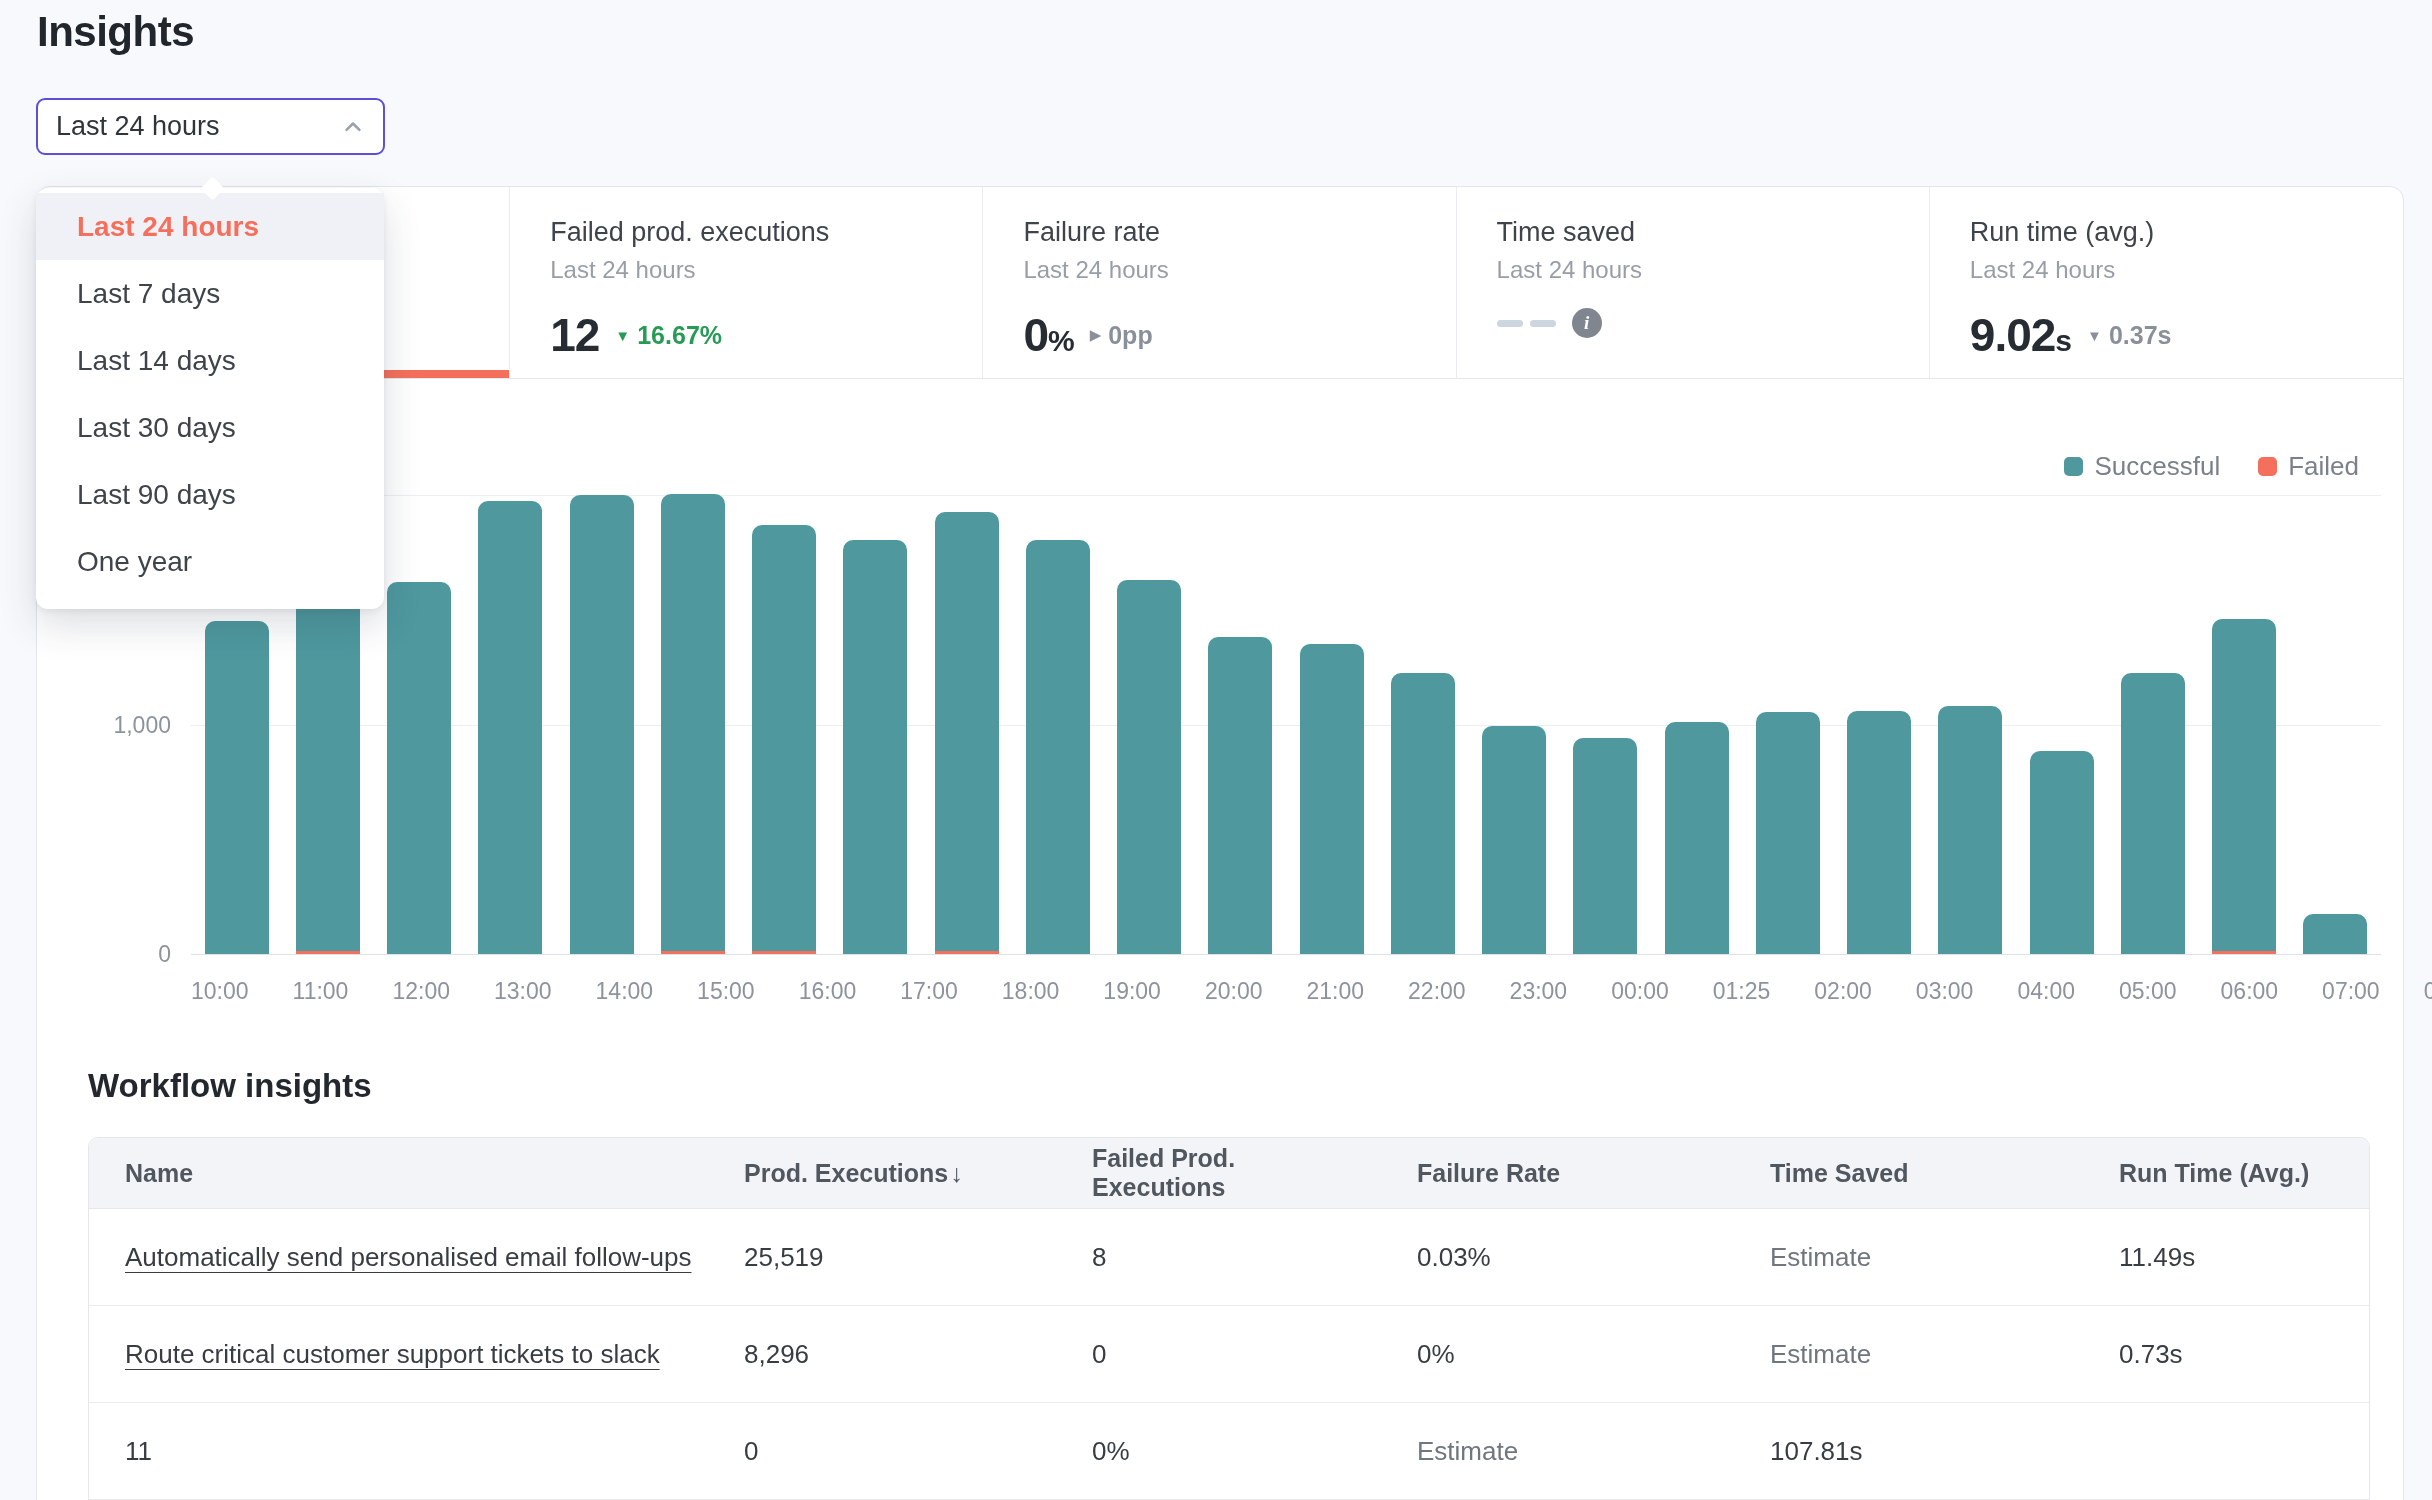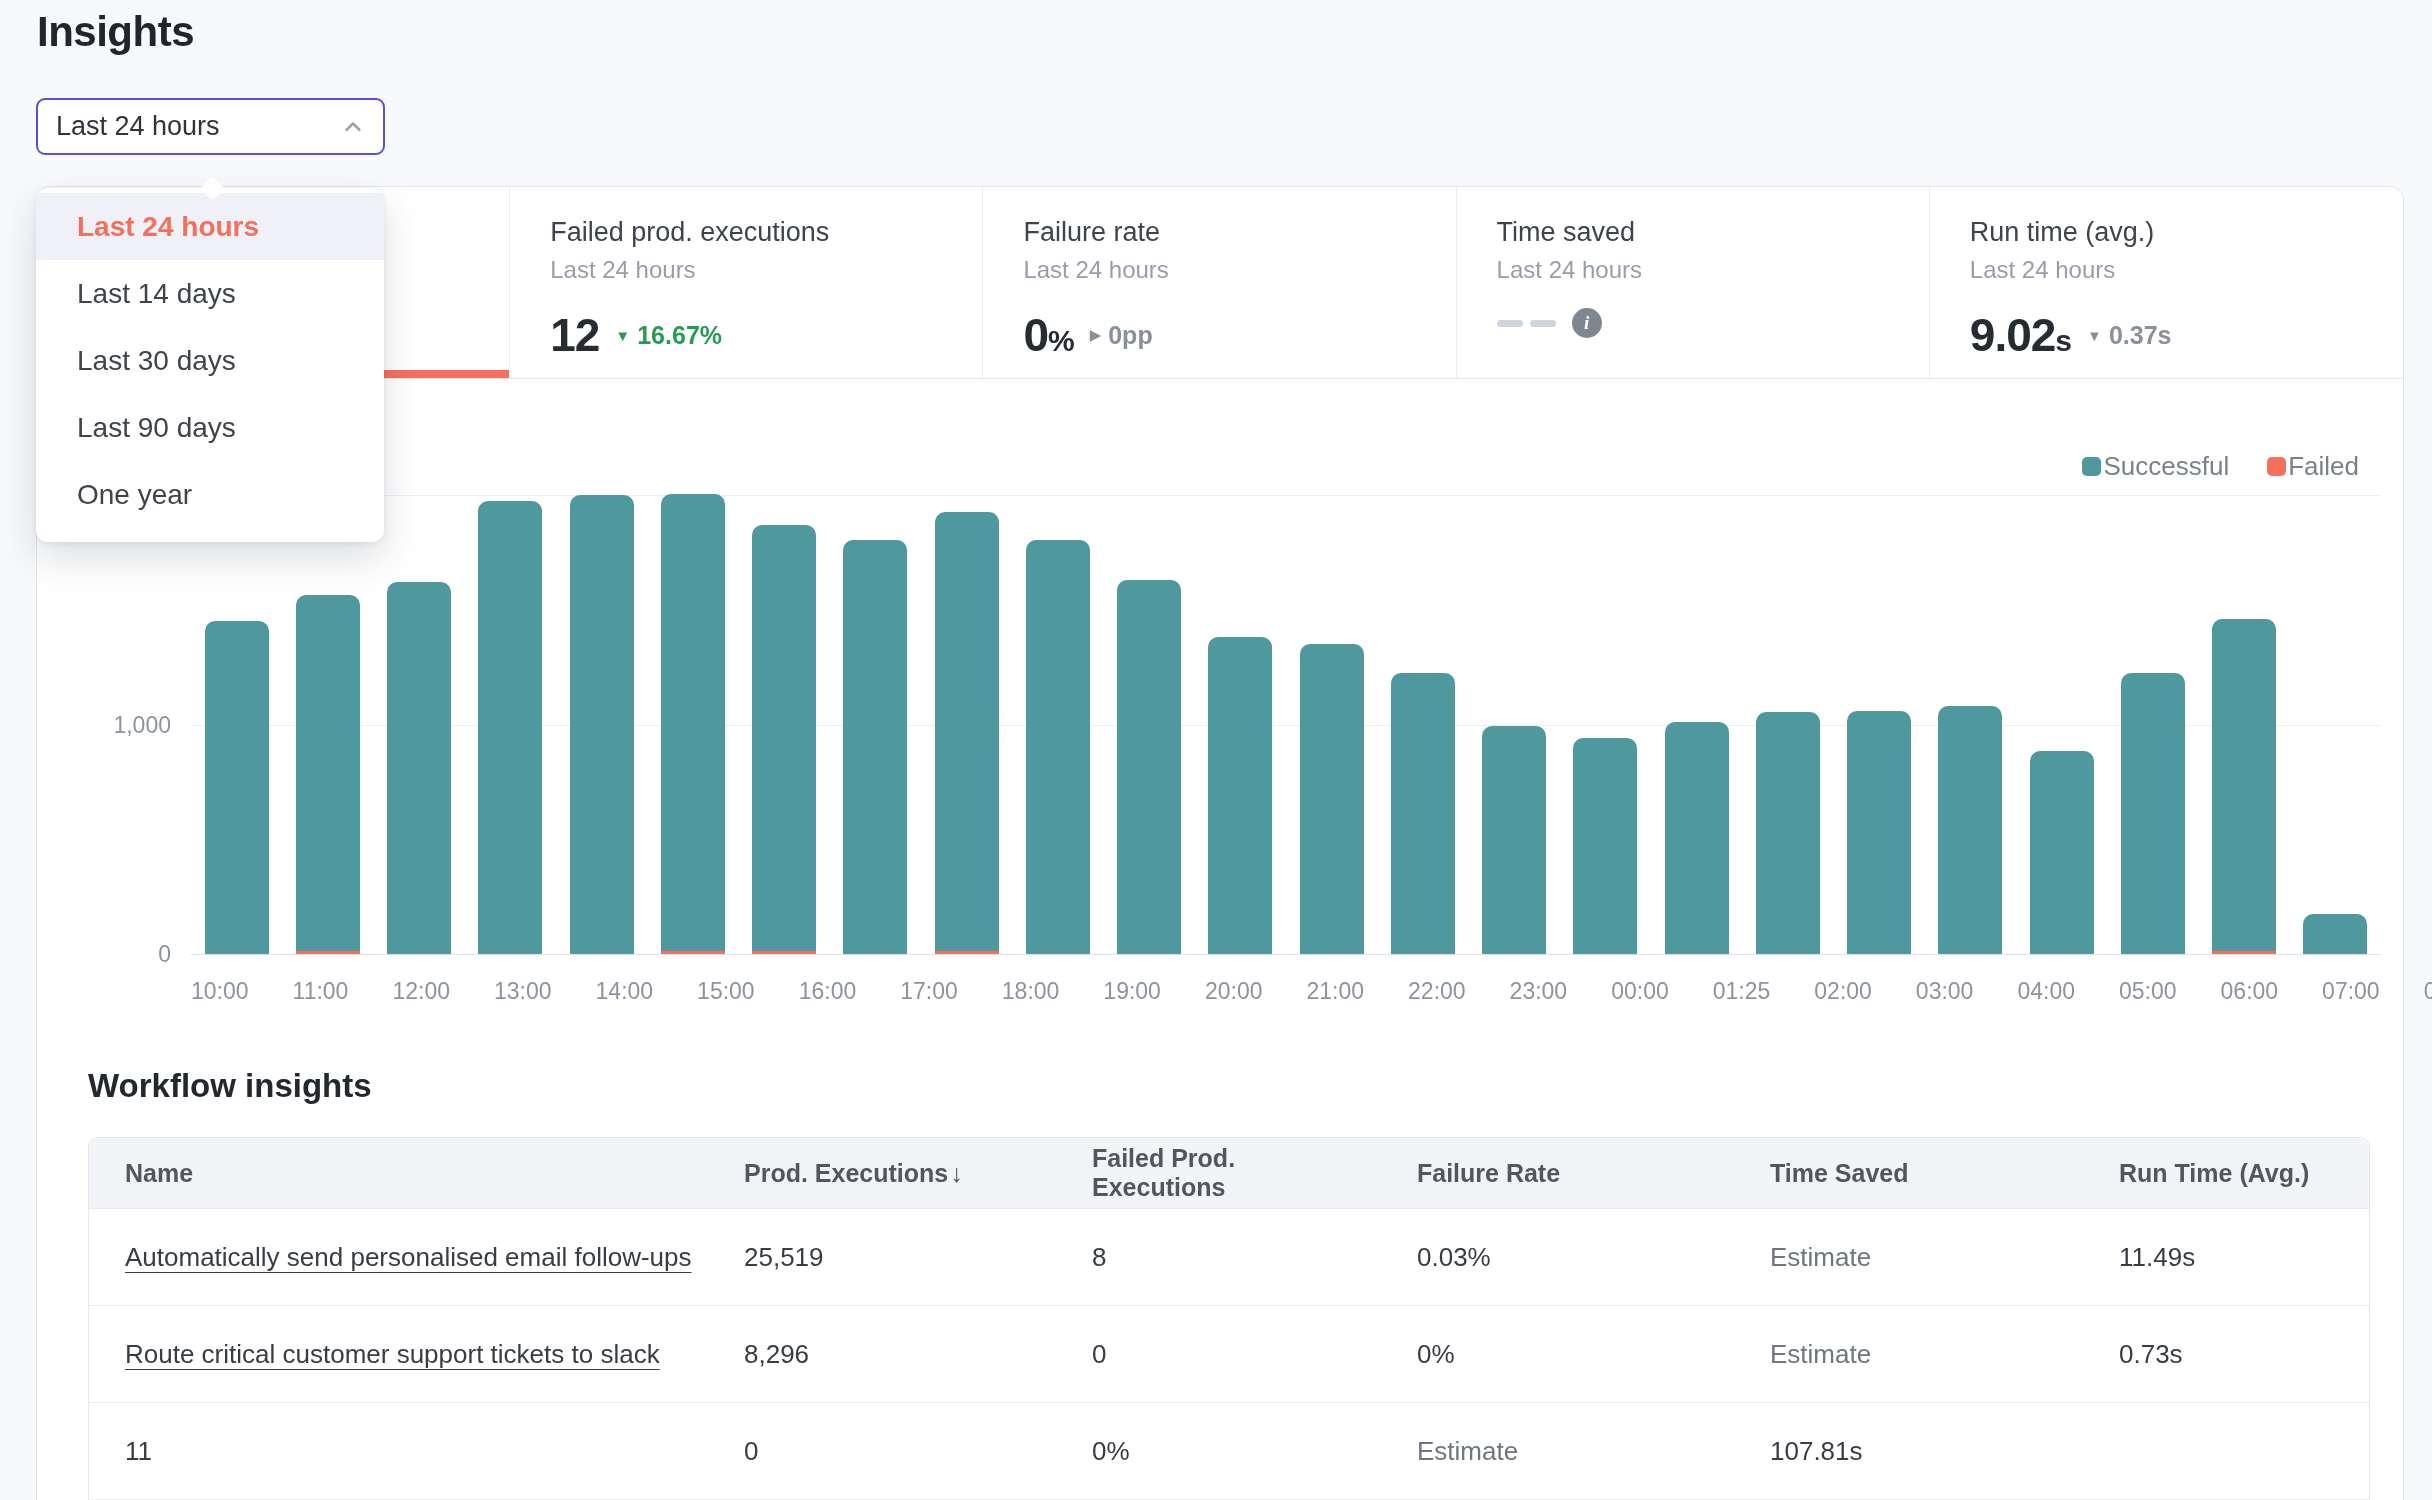--- a/index.html
+++ b/index.html
@@ -79,21 +79,21 @@
   .dash { width:26px; height:7px; border-radius:4px; background:#cdd5df; }
   .info-icon {
     width:30px; height:30px; border-radius:50%; background:#7f8690; color:#fff;
     font-size:19px; font-weight:700; display:flex; align-items:center; justify-content:center;
     font-family:"Liberation Serif","DejaVu Serif",serif; font-style:italic;
   }
 
   
   .chart-area { position:absolute; top:192px; left:0; right:0; height:664px; }
   .legend { position:absolute; top:72px; right:44px; display:flex; gap:38px; align-items:center; }
-  .legend-item { display:flex; align-items:center; gap:2px; font-size:26px; color:#7b818b; cursor:pointer; }
+  .legend-item { display:flex; align-items:center; gap:11px; font-size:26px; color:#7b818b; cursor:pointer; }
   .legend-swatch { width:19px; height:19px; border-radius:5px; }
   .gridline { position:absolute; left:154px; width:2190px; height:1px; background:#eceef4; }
   .gridline.axis { background:#dde1e9; }
   .ylabel { position:absolute; left:0; width:134px; text-align:right; font-size:23px; color:#8d939d; line-height:28px; }
   .bars { position:absolute; left:154px; width:2190px; bottom:89px; height:530px; display:flex; align-items:flex-end; }
   .bar-slot { flex:1; display:flex; justify-content:center; align-items:flex-end; height:100%; }
   .bar { width:64px; display:flex; flex-direction:column; justify-content:flex-end; }
   .bar-seg-success { background:var(--teal); border-radius:10px 10px 0 0; }
   .bar-seg-failed { background:var(--accent); }
   .xlabels { position:absolute; left:154px; width:2190px; top:598px; display:flex;gap:44px; }
@@ -400,20 +400,21 @@
             <div class="td">107.81s</div>
           </div>
         </div>
     </div>
   </div>
 
   <div class="menu">
     <div class="menu-notch"></div>
     <div id="menu-items">
         <div class="menu-item selected">Last 24 hours</div>
+        <div class="menu-item">Last 7 days</div>
         <div class="menu-item">Last 14 days</div>
         <div class="menu-item">Last 30 days</div>
         <div class="menu-item">Last 90 days</div>
         <div class="menu-item">One year</div>
       </div>
   </div>
 
 </div>
 
 </body></html>

